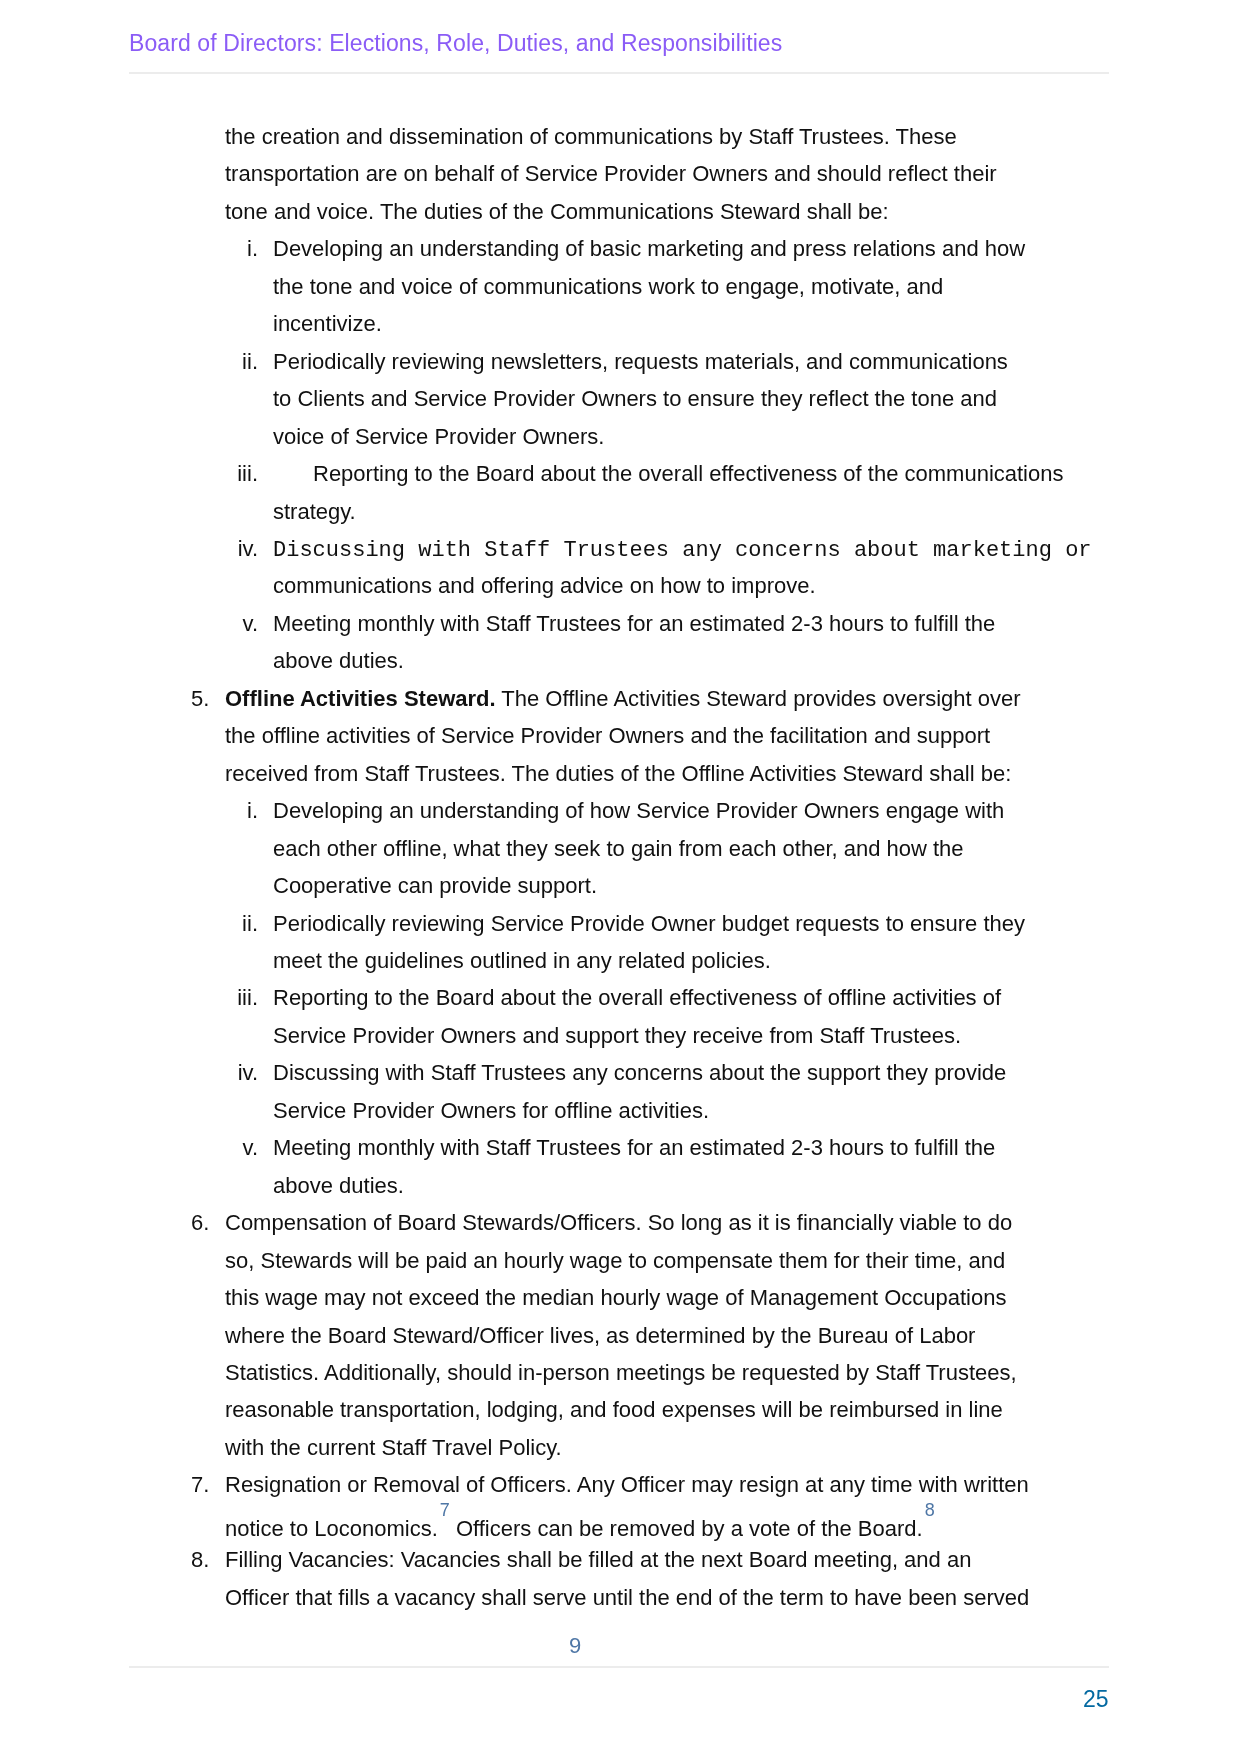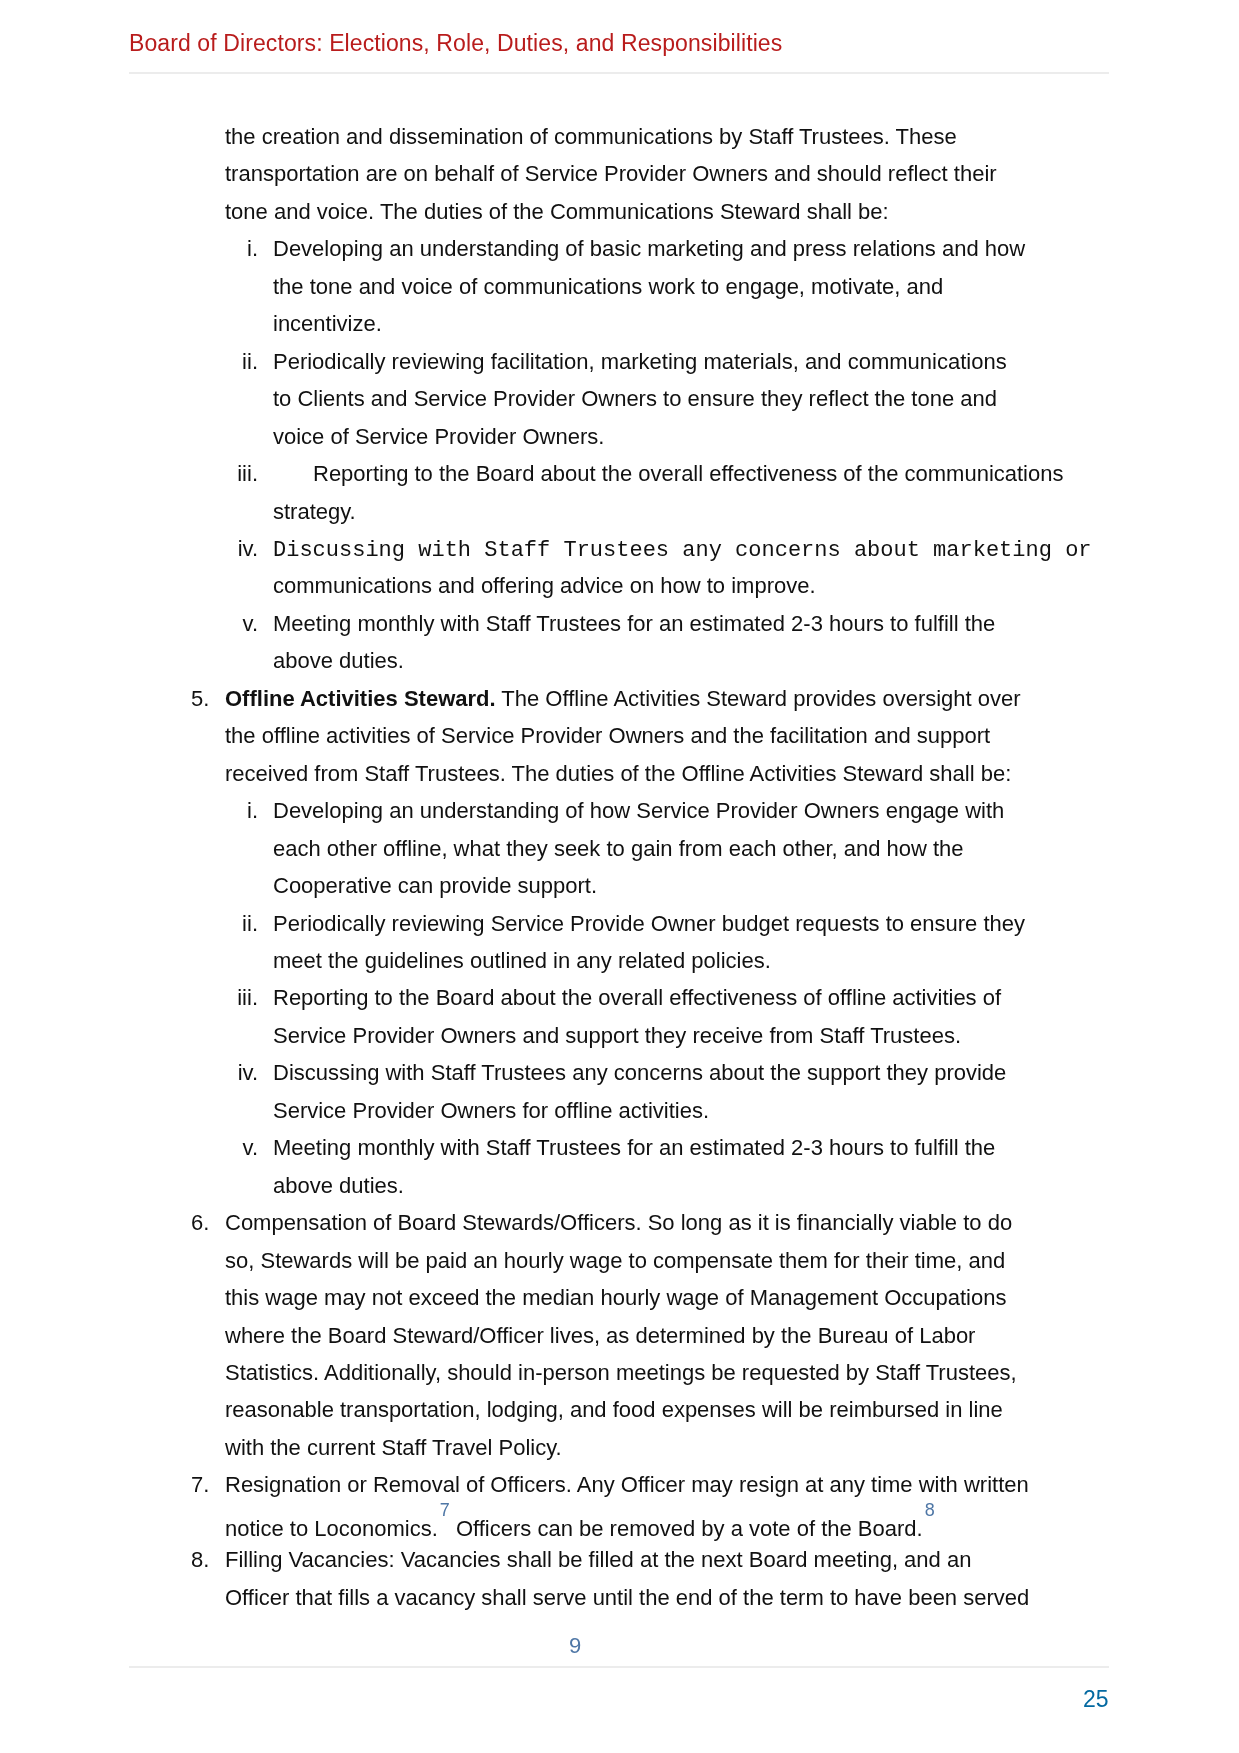--- a/index.html
+++ b/index.html
@@ -1,18 +1,18 @@
 <!DOCTYPE html>
 <html><head>
 <meta charset="utf-8">
 <style>
   html, body { margin: 0; padding: 0; background: #ffffff; }
   body { width: 1239px; height: 1753px; position: relative; overflow: hidden;
          font-family: "Liberation Sans", sans-serif; color: #111111; }
-  .header-title { position: absolute; left: 129px; top: 30px; font-size: 23px; color: #b91c1c;
+  .header-title { position: absolute; left: 129px; top: 30px; font-size: 23px; color: #8b5cf6;
                   white-space: nowrap; letter-spacing: 0.1px; }
   .header-rule { position: absolute; left: 129px; width: 980px; top: 72px; height: 2px; background: #ececec; }
   .body { position: absolute; left: 0; top: 118px; width: 1239px; font-size: 22px; line-height: 37.46px; }
   .line { position: relative; height: 37.46px; white-space: nowrap; }
   .para-line { padding-left: 225px; }
   .num { position: absolute; left: 191px; }
   .rom { position: absolute; width: 36px; text-align: right; left: 222px; }
   .sub-line { padding-left: 273px; }
   b { font-weight: bold; }
   .fn { color: #4f77a6; font-size: 18px; position: relative; top: -12px; margin-left: 2px; }
@@ -30,21 +30,21 @@
 
   <div class="line para-line">the creation and dissemination of communications by Staff Trustees. These</div>
   <div class="line para-line">transportation are on behalf of Service Provider Owners and should reflect their</div>
   <div class="line para-line">tone and voice. The duties of the Communications Steward shall be:</div>
 
   <div>
     <div class="line sub-line"><span class="rom" style="white-space: pre;">i.</span><span style="white-space: pre;">Developing an understanding of basic marketing and press relations and how</span></div>
     <div class="line sub-line">the tone and voice of communications work to engage, motivate, and</div>
     <div class="line sub-line">incentivize.</div>
 
-    <div class="line sub-line"><span class="rom" style="white-space: pre;">ii.</span><span style="white-space: pre;">Periodically reviewing facilitation, marketing materials, and communications</span></div>
+    <div class="line sub-line"><span class="rom" style="white-space: pre;">ii.</span><span style="white-space: pre;">Periodically reviewing newsletters, requests materials, and communications</span></div>
     <div class="line sub-line">to Clients and Service Provider Owners to ensure they reflect the tone and</div>
     <div class="line sub-line">voice of Service Provider Owners.</div>
 
     <div class="line sub-line"><span class="rom" style="white-space: pre;">iii.</span><span style="white-space: pre; margin-left: 40px;">Reporting to the Board about the overall effectiveness of the communications</span></div>
     <div class="line sub-line">strategy.</div>
 
     <div class="line sub-line"><span class="rom" style="white-space: pre;">iv.</span><span style="white-space: pre; font-family: Liberation Mono, monospace;">Discussing with Staff Trustees any concerns about marketing or</span></div>
     <div class="line sub-line">communications and offering advice on how to improve.</div>
 
     <div class="line sub-line"><span class="rom" style="white-space: pre;">v.</span><span style="white-space: pre;">Meeting monthly with Staff Trustees for an estimated 2-3 hours to fulfill the</span></div>

